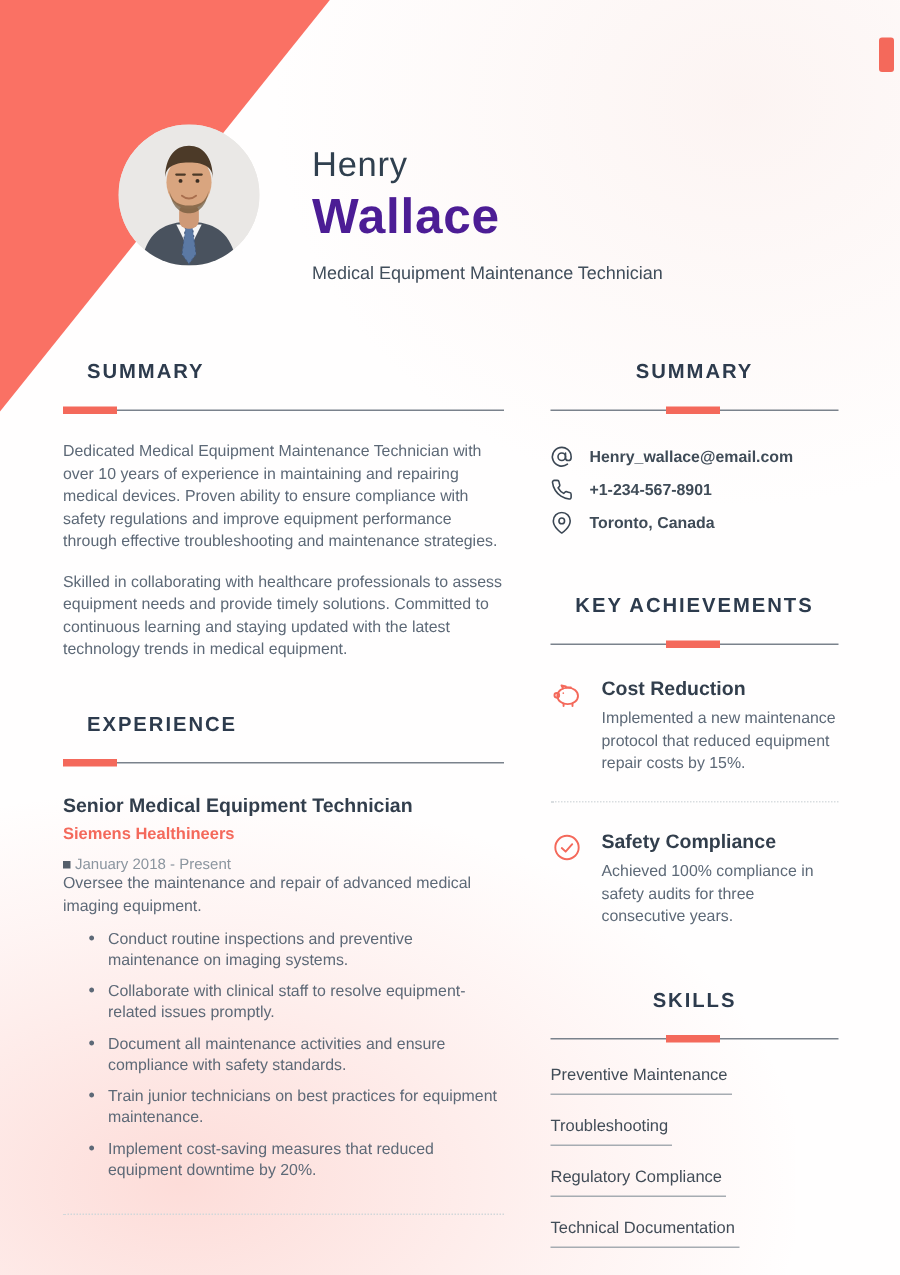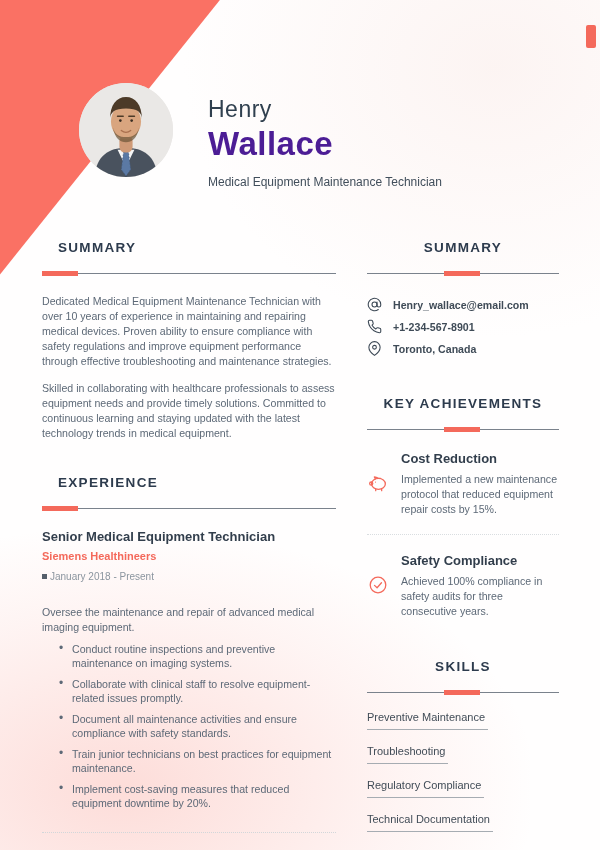--- a/index.html
+++ b/index.html
@@ -40,35 +40,35 @@
 
   .body-p{font-size:10.6px;line-height:15px;color:#5d6977;margin:0;}
   .summary-sec .body-p{margin-top:17px;}
   .summary-sec .body-p + .body-p{margin-top:12px;}
 
   .experience-sec{margin-top:34px;}
   .job-name{font-size:13px;font-weight:700;color:#323e4c;margin:17px 0 0;}
   .company{font-size:11px;font-weight:700;color:#f4695b;margin-top:6px;}
   .date-row{display:flex;align-items:center;gap:3px;margin-top:9px;font-size:10px;color:#8b959f;}
   .date-sq{width:5px;height:5px;background:#555f6b;flex:0 0 auto;}
-  .job-desc{margin-top:23px;}
+  .job-desc{margin-top:0;}
   ul.job-bullets{list-style:none;margin:5px 0 0;padding:0;}
   ul.job-bullets li{position:relative;padding-left:30px;margin-top:7px;font-size:10.6px;line-height:14px;color:#5d6977;}
   ul.job-bullets li::before{content:"•";position:absolute;left:17px;top:-1px;color:#5d6977;font-size:12px;}
   .dotted{border-top:1px dotted #d2d7da;height:0;margin-top:22px;}
 
   
   .contact-rows{margin-top:20px;font-weight:bold;}
   .contact-row{display:flex;align-items:center;gap:11px;margin-top:7px;}
   .contact-row:first-child{margin-top:20px;}
   .contact-row svg{flex:0 0 auto;}
   .contact-text{font-size:10.6px;color:#3f4b57;}
 
   .ach-sec{margin-top:40px;}
-  .ach{display:flex;gap:10px;margin-top:18px;align-items:center;}
+  .ach{display:flex;gap:10px;margin-top:18px;}
   .ach-icon{flex:0 0 24px;padding-top:1px;}
   .ach-title{font-size:13px;font-weight:700;color:#323e4c;}
   .ach-text{font-size:10.6px;line-height:15px;color:#5d6977;margin-top:6px;}
   .ach-divider{border-top:1px dotted #d9dde0;height:0;margin:17px 0 0;}
 
   .skills-sec{margin-top:40px;}
   .skill{font-size:11px;color:#414c57;border-bottom:1px solid #a6acb2;
     width:fit-content;padding:0 3px 6px 0;margin-top:15px;}
   .skills-list{margin-top:10px;}
 </style>

